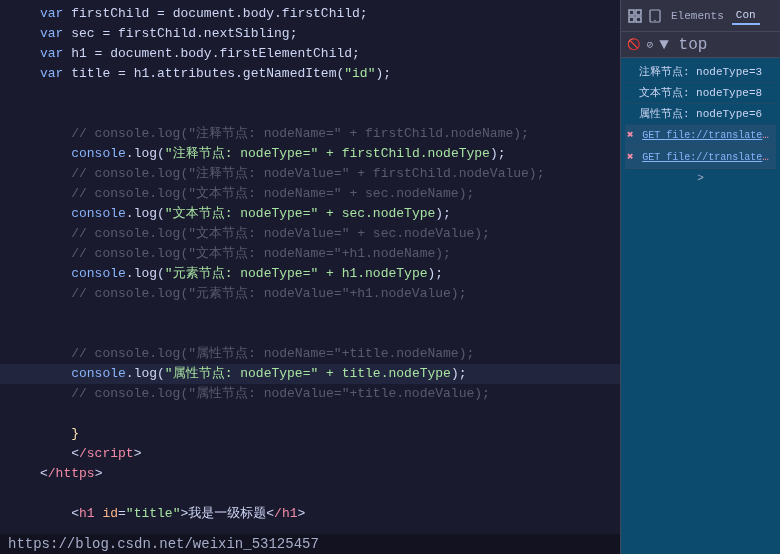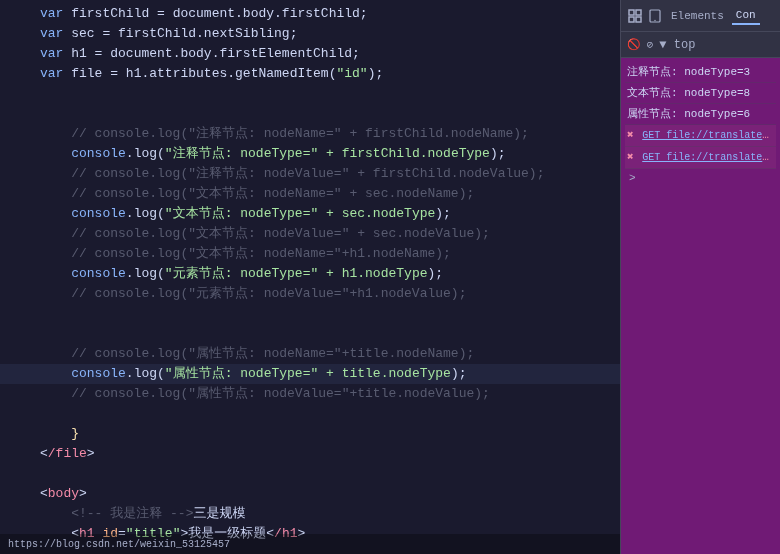--- a/index.html
+++ b/index.html
@@ -58,21 +58,21 @@
     .plain { color: #cdd6f4; }
 
     .line-highlight {
       background: rgba(137, 180, 250, 0.08);
     }
 
     
     .devtools-panel {
       width: 160px;
       height: 554px;
-      background: #701a75;
+      background: #0c4a6e;
       border-left: 1px solid #45475a;
       display: flex;
       flex-direction: column;
       overflow: hidden;
     }
 
     .devtools-tabs {
       display: flex;
       align-items: center;
       background: #313244;
@@ -120,20 +120,21 @@
       font-size: 11px;
       color: #a6adc8;
       cursor: pointer;
     }
 
     .console-output {
       flex: 1;
       overflow-y: auto;
       overflow-x: hidden;
       padding: 4px 4px;
+      text-align: center;
     }
 
     .console-line {
       font-size: 11px;
       line-height: 18px;
       color: #cdd6f4;
       border-bottom: 1px solid rgba(69, 71, 90, 0.3);
       padding: 1px 2px;
       white-space: nowrap;
       overflow: hidden;
@@ -171,21 +172,21 @@
       left: 0;
       right: 0;
       height: 20px;
       background: rgba(0,0,0,0.3);
       display: flex;
       align-items: center;
       padding: 0 8px;
     }
 
     .status-url {
-      font-size: 10px;
+      font-size: 14px;
       color: #a6adc8;
     }
   </style>
 </head>
 <body>
 
 <div class="editor-panel">
   <div class="code-area">
 
     <div class="code-line">
@@ -198,21 +199,21 @@
       <span class="line-content"><span class="kw">var</span> <span class="plain">sec = firstChild.nextSibling;</span></span>
     </div>
 
     <div class="code-line">
       <span class="line-number"></span>
       <span class="line-content"><span class="kw">var</span> <span class="plain">h1 = document.body.firstElementChild;</span></span>
     </div>
 
     <div class="code-line">
       <span class="line-number"></span>
-      <span class="line-content"><span class="kw">var</span> <span class="plain">file = h1.attributes.getNamedItem(</span><span class="str">"id"</span><span class="plain">);</span></span>
+      <span class="line-content"><span class="kw">var</span> <span class="plain">title = h1.attributes.getNamedItem(</span><span class="str">"id"</span><span class="plain">);</span></span>
     </div>
 
     <div class="code-line">
       <span class="line-number"></span>
       <span class="line-content">&nbsp;</span>
     </div>
 
     <div class="code-line">
       <span class="line-number"></span>
       <span class="line-content">&nbsp;</span>
@@ -291,40 +292,36 @@
     <div class="code-line">
       <span class="line-number"></span>
       <span class="line-content">&nbsp;</span>
     </div>
 
     <div class="code-line">
       <span class="line-number"></span>
       <span class="line-content">    <span style="color:#f9e2af">}</span></span>
     </div>
 
-
-    <div class="code-line">
-      <span class="line-number"></span>
-      <span class="line-content">&lt;<span style="color:#f38ba8">/file</span>&gt;</span>
-    </div>
-
-    <div class="code-line">
-      <span class="line-number"></span>
-      <span class="line-content">&nbsp;</span>
-    </div>
-
-    <div class="code-line">
-      <span class="line-number"></span>
-      <span class="line-content">&lt;<span style="color:#f38ba8">body</span>&gt;</span>
-    </div>
-
-    <div class="code-line">
-      <span class="line-number"></span>
-      <span class="line-content">    <span style="color:#585b70">&lt;!-- 我是注释 --&gt;</span><span style="color:#cdd6f4">三是规模</span></span>
-    </div>
+    <div class="code-line">
+      <span class="line-number"></span>
+      <span class="line-content">    &lt;<span style="color:#f38ba8">/script</span>&gt;</span>
+    </div>
+
+    <div class="code-line">
+      <span class="line-number"></span>
+      <span class="line-content">&lt;<span style="color:#f38ba8">/https</span>&gt;</span>
+    </div>
+
+    <div class="code-line">
+      <span class="line-number"></span>
+      <span class="line-content">&nbsp;</span>
+    </div>
+
+
 
     <div class="code-line">
       <span class="line-number"></span>
       <span class="line-content">    &lt;<span style="color:#f38ba8">h1</span> <span style="color:#fab387">id</span>=<span style="color:#a6e3a1">"title"</span>&gt;<span style="color:#cdd6f4">我是一级标题</span>&lt;<span style="color:#f38ba8">/h1</span>&gt;</span>
     </div>
 
   </div>
 
   <div class="status-bar-bottom">
     <span class="status-url">https://blog.csdn.net/weixin_53125457</span>
@@ -348,21 +345,21 @@
         <circle cx="6" cy="11.5" r="0.7" fill="#a6adc8"></circle>
       </svg>
     </span>
     <span class="devtools-tab">Elements</span>
     <span class="devtools-tab active">Con</span>
   </div>
 
   <div class="console-toolbar">
     <span class="console-toolbar-icon" title="Clear console">🚫</span>
     <span class="console-toolbar-icon" title="Filter">⊘</span>
-    <span class="console-toolbar-icon" style="font-size:12px;color:#a6adc8;">▼ top</span>
+    <span class="console-toolbar-icon" style="font-size:16px;color:#a6adc8;">▼ top</span>
   </div>
 
   <div class="console-output">
     <div class="console-line">
       <span>注释节点: nodeType=3</span>
     </div>
     <div class="console-line">
       <span>文本节点: nodeType=8</span>
     </div>
     <div class="console-line">

